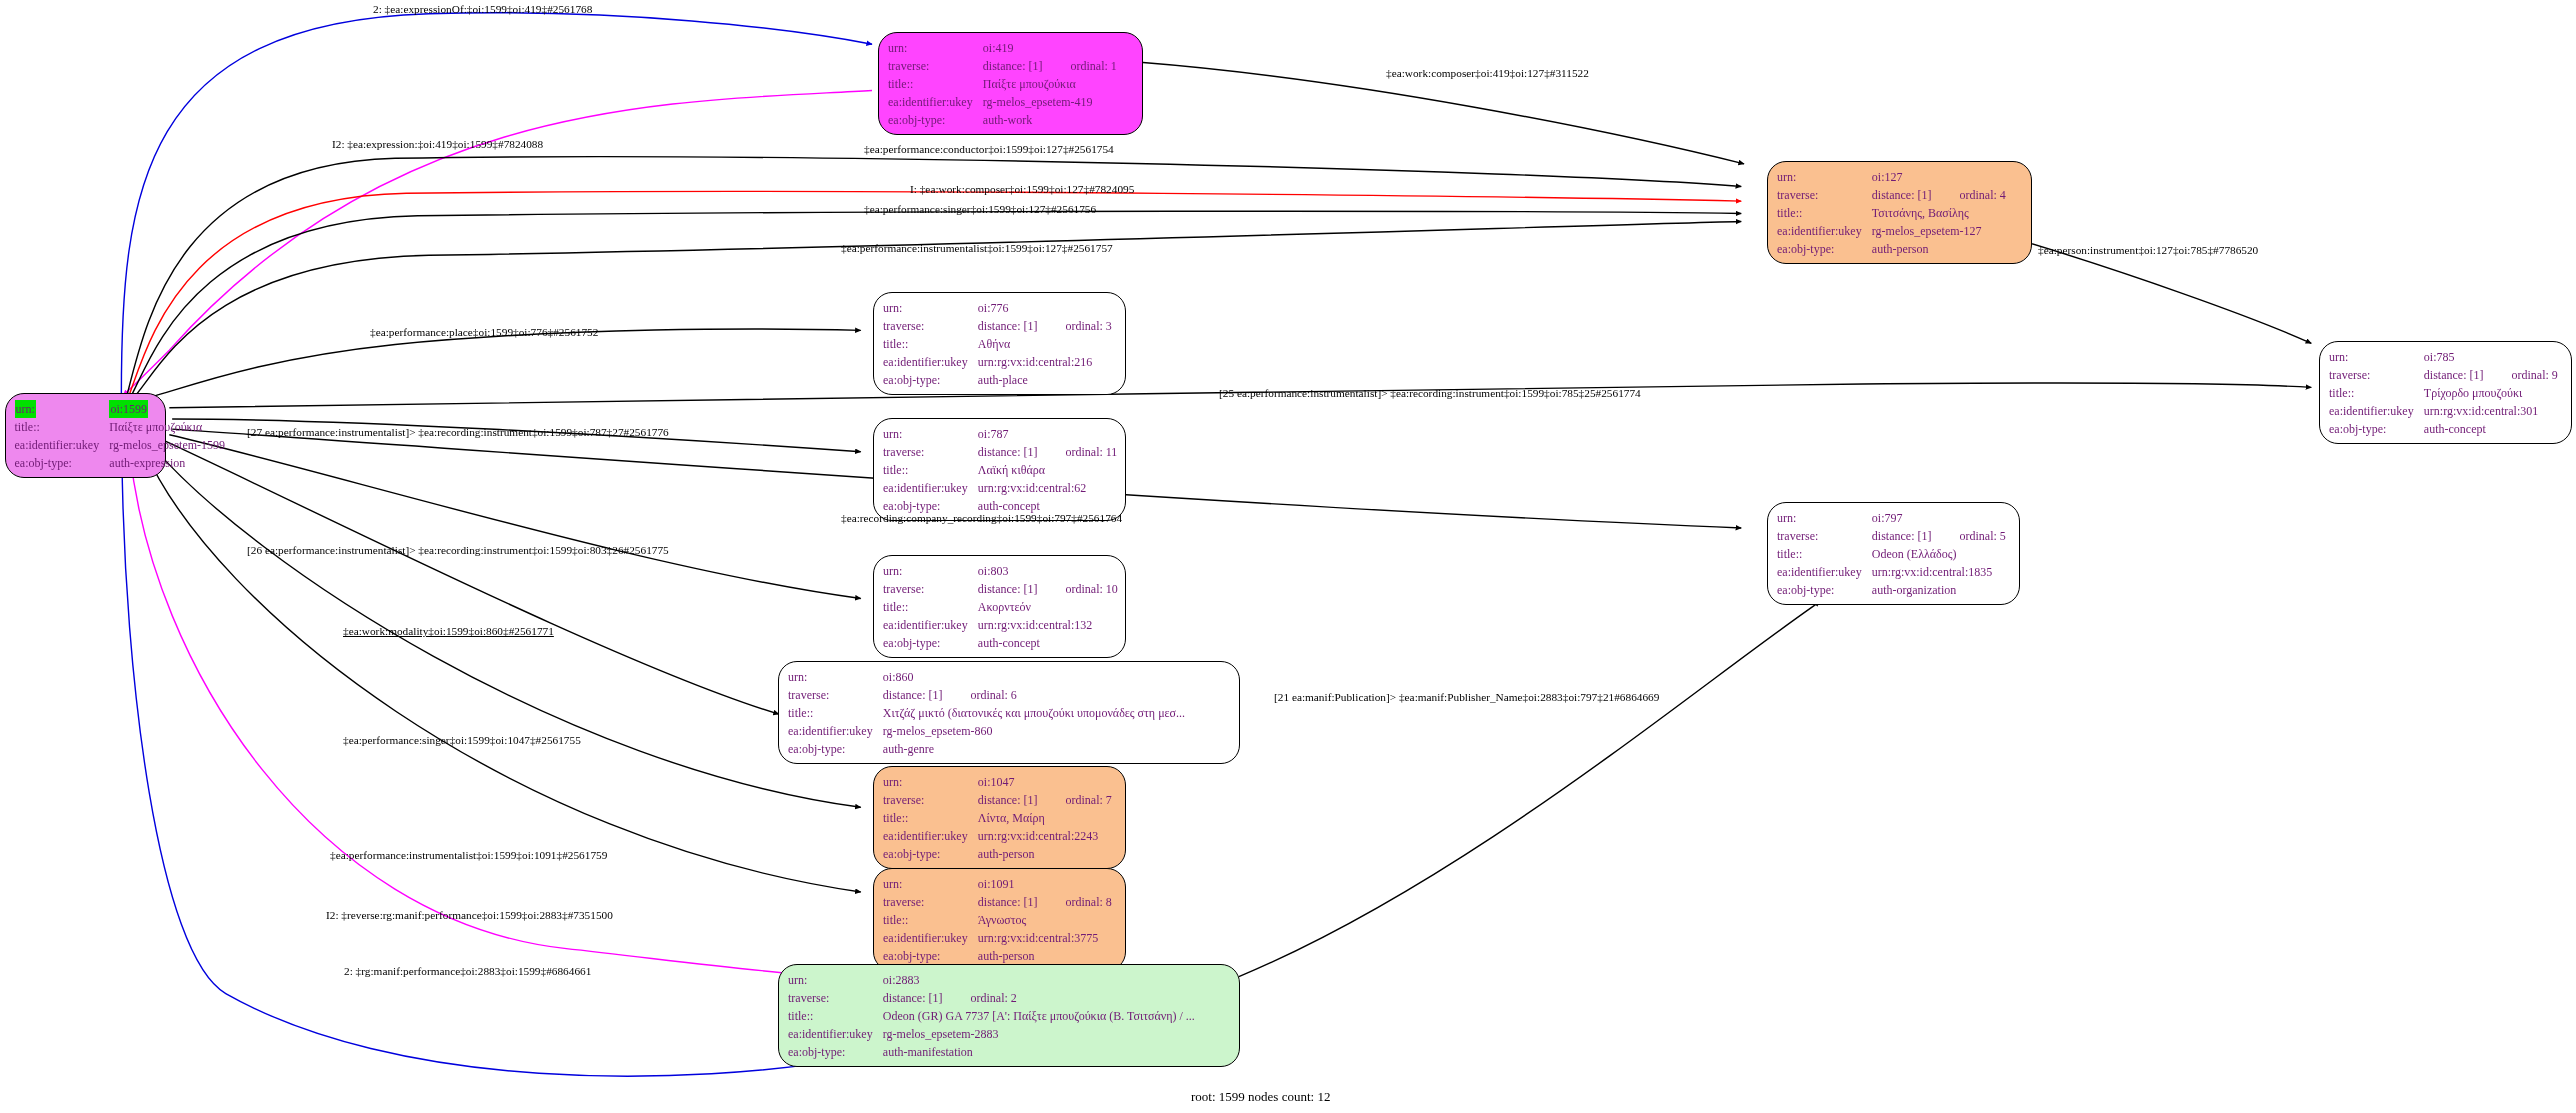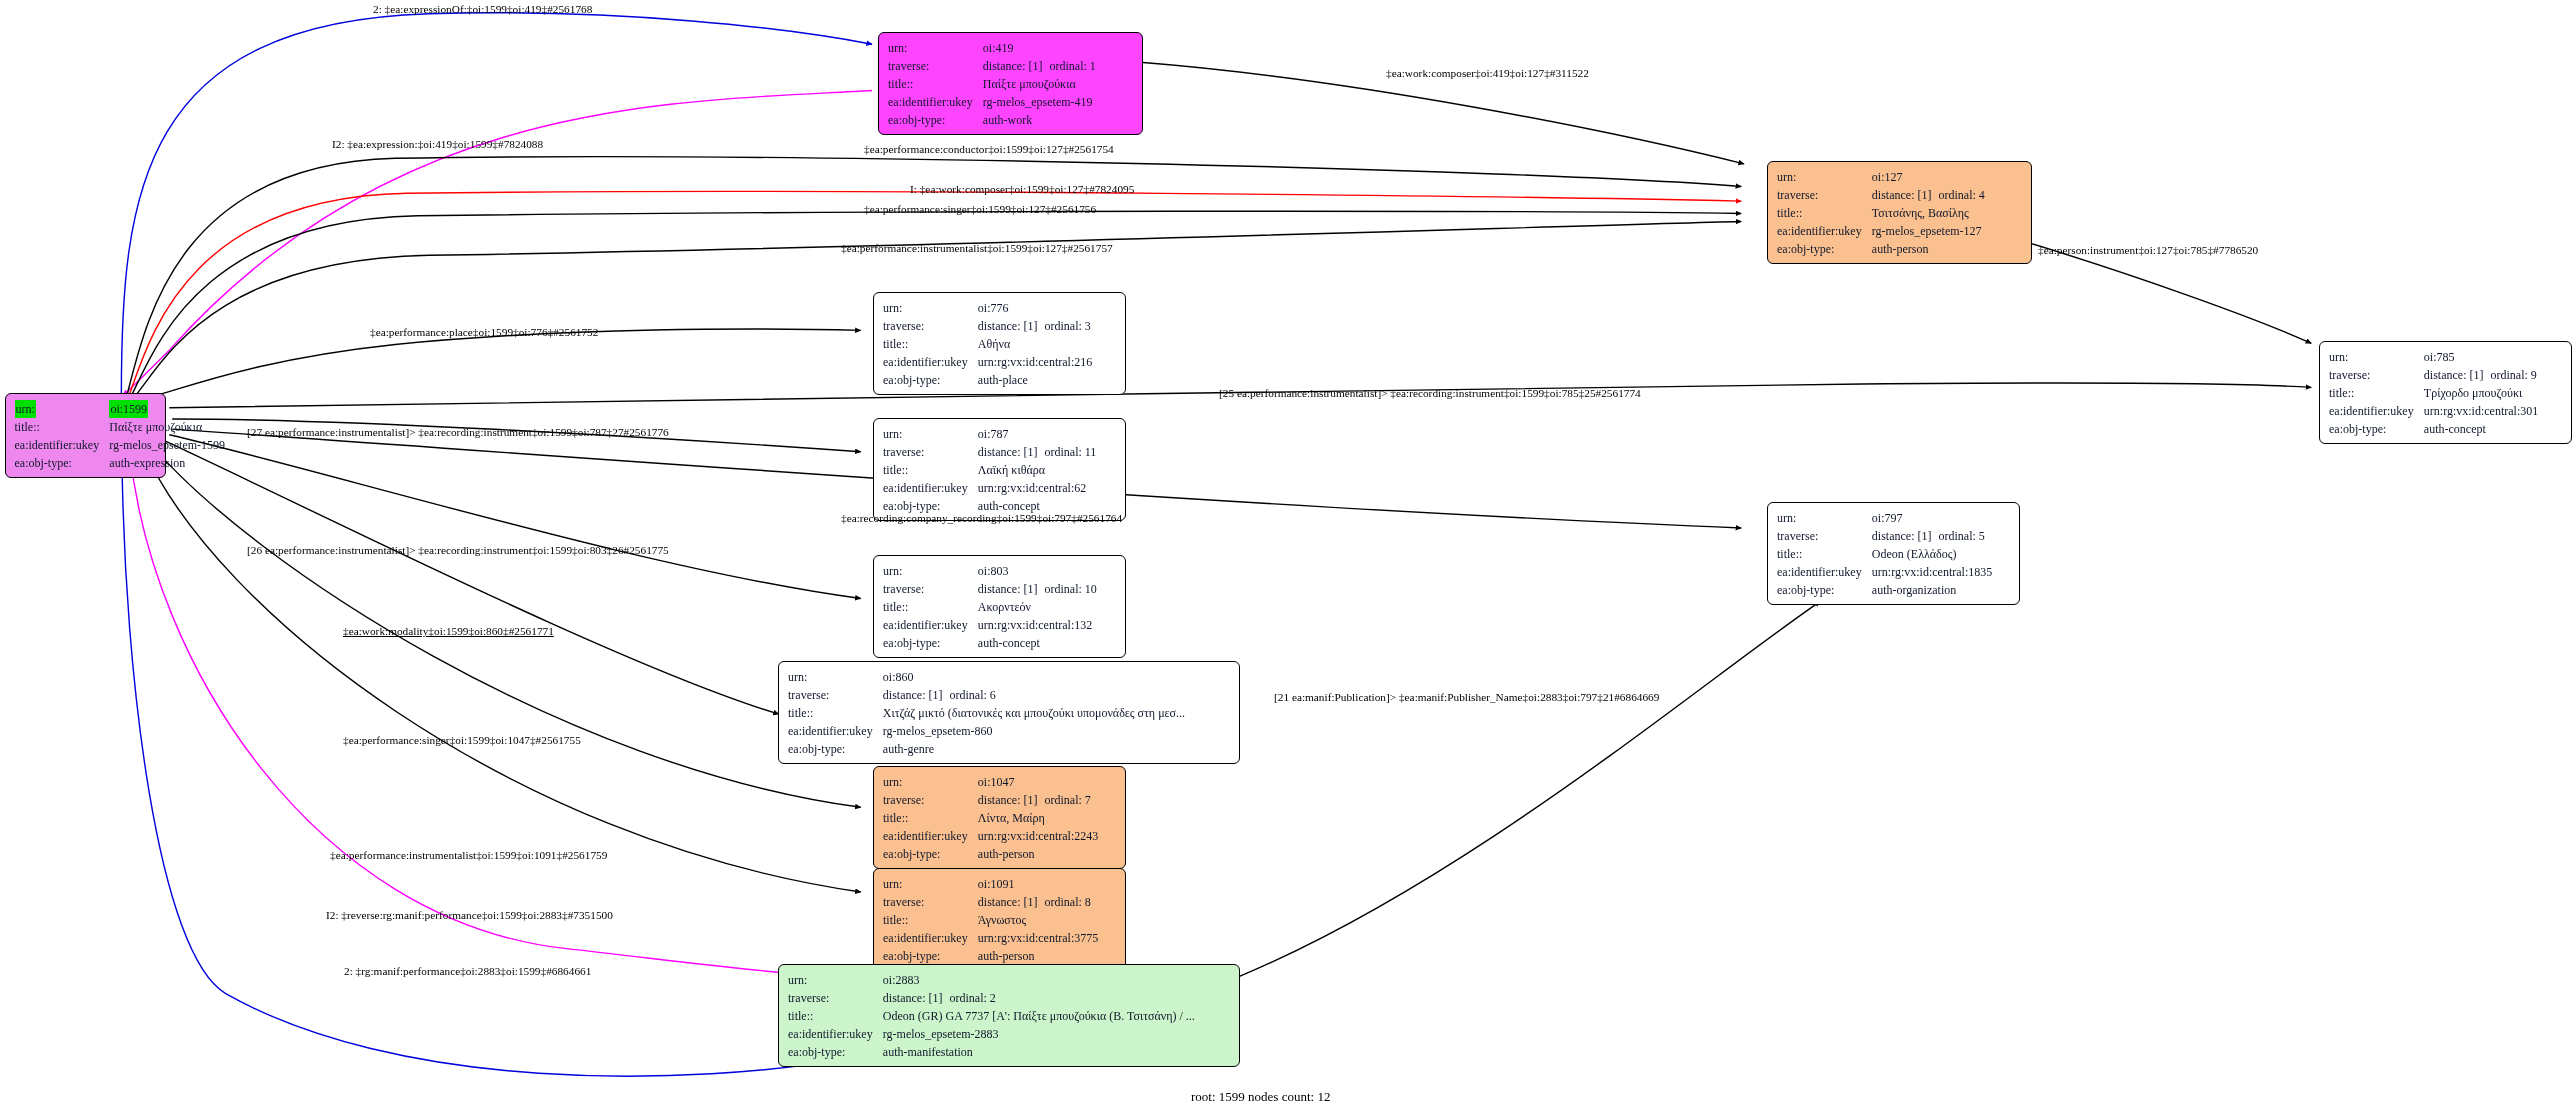--- a/index.html
+++ b/index.html
@@ -21,26 +21,26 @@
     position: absolute;
     left: 0; top: 0;
     width: 2576px;
     height: 1114px;
     pointer-events: none;
   }
   .node {
     position: absolute;
     box-sizing: border-box;
     border: 1.1px solid #000000;
-    border-radius: 6px;
+    border-radius: 19px;
     background: #ffffff;
     padding: 5.6px 8px 5.6px 9px;
     font-size: 12px;
     line-height: 1.48;
-    color: #0f172a;
+    color: #701a75;
     white-space: nowrap;
     z-index: 5;
   }
   .node table {
     border-collapse: collapse;
     border-spacing: 0;
   }
   .node td {
     padding: 0 0 0 0;
     vertical-align: top;
@@ -54,21 +54,21 @@
     background: #00e000;
     display: inline-block;
     padding: 0 1.1px;
   }
   .n-magenta { background: #ff44ff; }
   .n-orange  { background: #fac090; }
   .n-pink    { background: #ee88ee; }
   .n-green   { background: #ccf5cc; }
   .n-white   { background: #ffffff; }
 
-  .ord { padding-left: 7px; }
+  .ord { padding-left: 28px; }
 
   .edge-label {
     position: absolute;
     font-size: 11.3px;
     color: #000000;
     white-space: nowrap;
     z-index: 6;
     font-family: "Liberation Serif", "DejaVu Serif", serif;
   }
   .footer-label {

